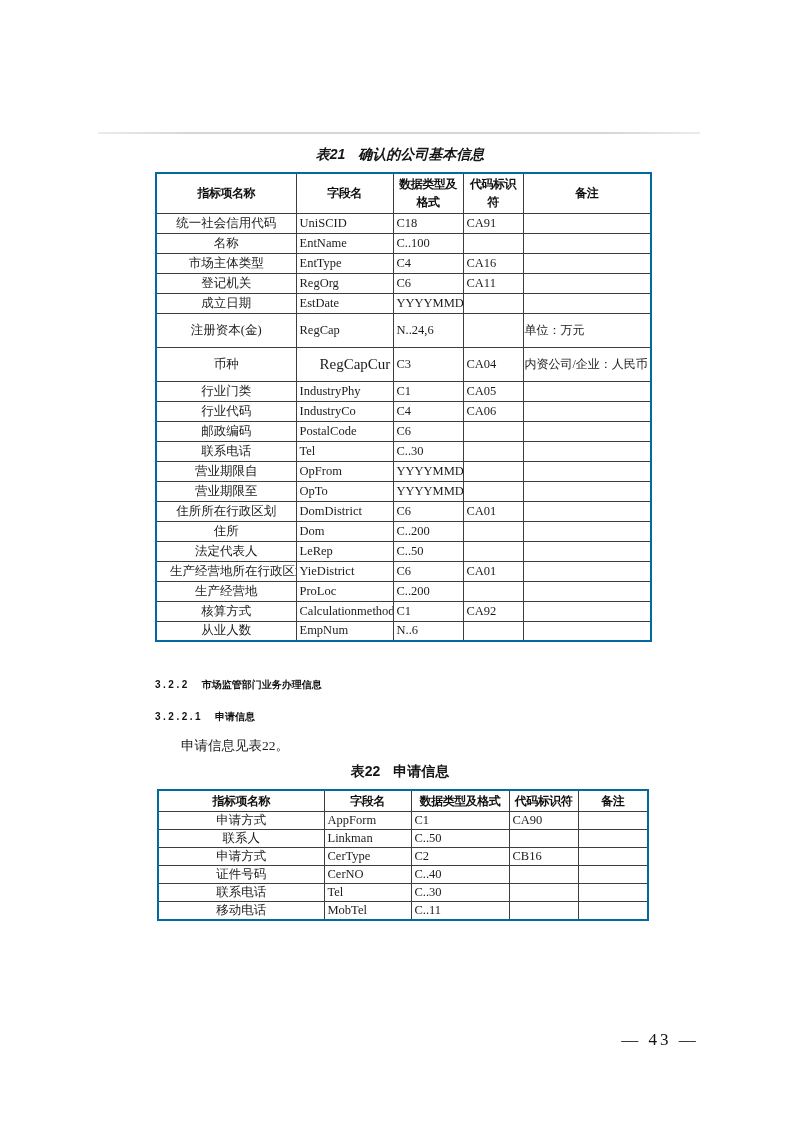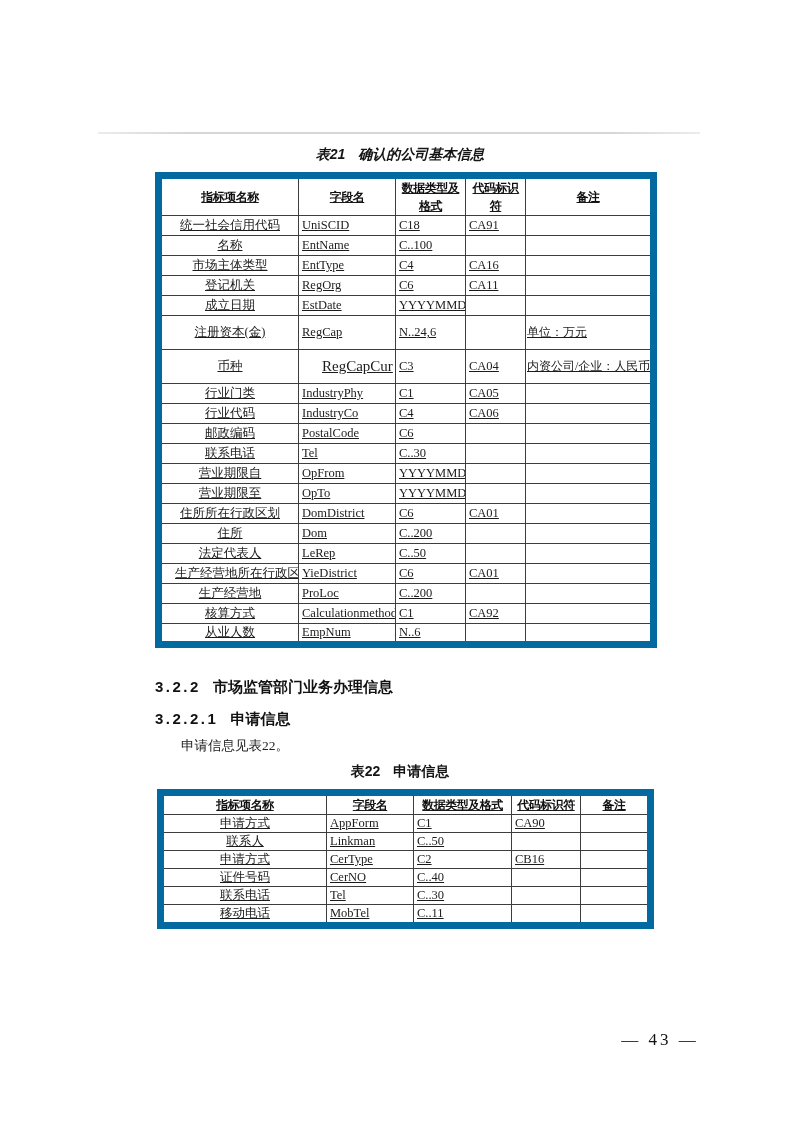--- a/index.html
+++ b/index.html
@@ -38,21 +38,21 @@
     position: absolute;
     border-collapse: collapse;
     table-layout: fixed;
     background: #fff;
   }
   table.doc-table th, table.doc-table td {
     border: 1px solid #3d3d3d;
     overflow: hidden;
     vertical-align: middle;
   }
-  table.doc-table { border: 7px solid #0369a1; text-decoration: underline; }
+  table.doc-table { border: 2px solid #0369a1; }
   table.doc-table th {
     font-family: "Liberation Sans", "DejaVu Sans", sans-serif;
     font-weight: bold;
     font-size: 12px;
     letter-spacing: -0.5px;
     text-align: center;
     line-height: 1.5;
     padding: 0 1px;
     color: #101010;
   }
@@ -87,21 +87,21 @@
   .t22 col:nth-child(4) { width: 69px; }
   .t22 col:nth-child(5) { width: 70px; }
   .t22 thead th { height: 21px; }
   .t22 tbody td { height: 17px; margin-left: 33px; }
 
   .section-heading {
     position: absolute;
     left: 155px;
     font-family: "Liberation Sans", "DejaVu Sans", sans-serif;
     font-weight: bold;
-    font-size: 15px;
+    font-size: 10px;
     color: #121212;
   }
   .sec-322  { top: 678px; }
   .sec-3221 { top: 710px; }
   .section-heading .sec-num { letter-spacing: 2.5px; margin-right: 12px; }
 
   .body-paragraph {
     position: absolute;
     left: 181px; top: 737px;
     font-size: 13.5px;

